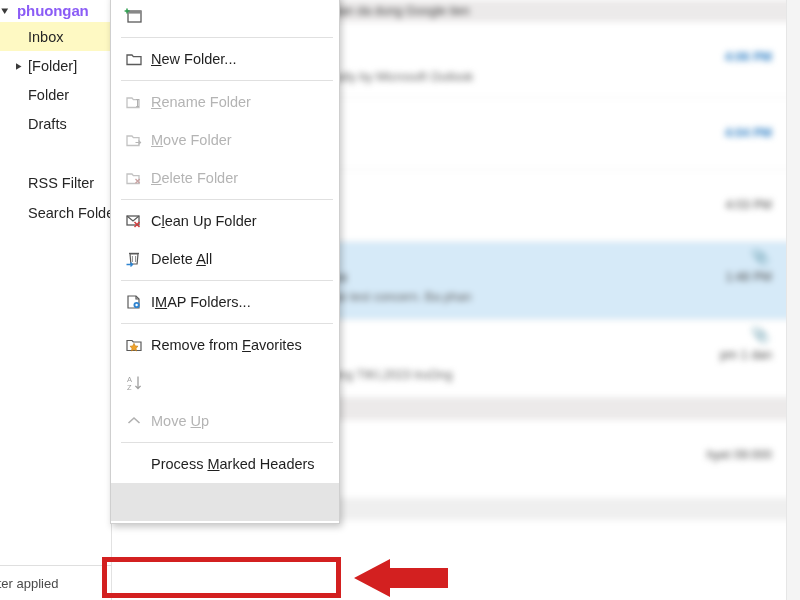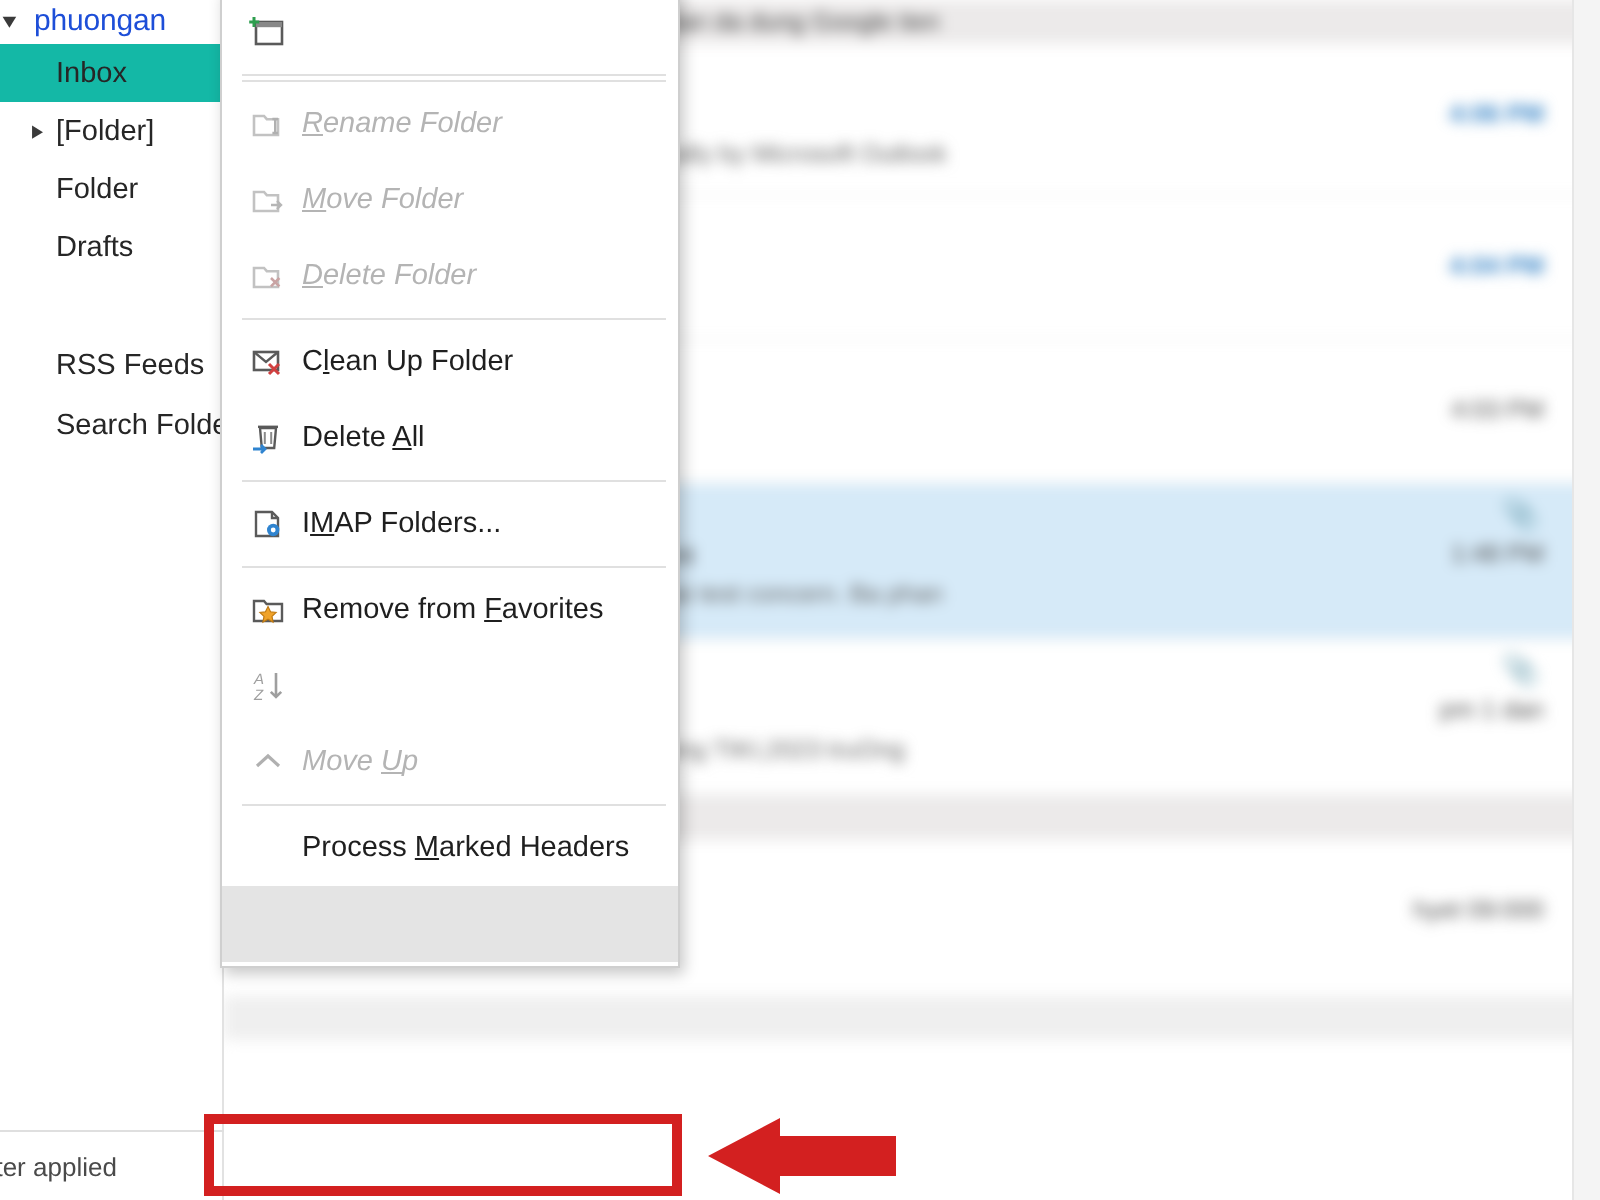--- a/index.html
+++ b/index.html
@@ -38,38 +38,38 @@
     color: #2b2b2b;
     white-space: nowrap;
     overflow: hidden;
   }
   .acct-chev {
     display: inline-block;
     width: 14px; margin-left: 3px;
     font-size: 11px; color: #3a3a3a;
     transform: scaleX(1.25);
   }
-  .acct-name { font-size: 15px; color: #1d4ed8; letter-spacing: -0.1px; }
+  .acct-name { font-size: 15px; color: #8b5cf6; letter-spacing: -0.1px; font-weight: bold; }
 
   .folder {
     position: absolute;
     left: 0;
     width: 112px;
     height: 29px;
     display: flex;
     align-items: center;
     font-size: 14.5px;
     color: #262626;
     white-space: nowrap;
     overflow: hidden;
     box-sizing: border-box;
   }
   .folder .flabel { padding-left: 28px; }
   .folder.selected {
-    background: #14b8a6;
+    background: #fef9c3;
   }
   .folder .fchev {
     position: absolute;
     left: 16px;
     font-size: 11px;
     color: #3a3a3a;
     transform: scaleY(1.2);
   }
 
   .status-sep {
@@ -185,21 +185,21 @@
   .mi {
     position: relative;
     height: 38px;
     display: flex;
     align-items: center;
     font-size: 14.5px;
     color: #1f1f1f;
     white-space: nowrap;
     box-sizing: border-box;
   }
-  .mi.disabled { color: #b4b4b4; font-style: italic; }
+  .mi.disabled { color: #b4b4b4; }
   .mi.highlight { background: #e4e4e4; }
   .mi .ico {
     position: absolute;
     left: 10px;
     width: 26px; height: 26px;
     display: flex; align-items: center; justify-content: center;
   }
   .mi .milabel { margin-left: 40px; }
   .mi .milabel u { text-decoration: underline; }
   .sep {
@@ -310,21 +310,21 @@
     <div class="folder" style="top:80px;">
       <span class="flabel">Folder</span>
     </div>
 
     <div class="folder" style="top:109px;">
       <span class="flabel">Drafts</span>
     </div>
 
 
     <div class="folder" style="top:168px;">
-      <span class="flabel">RSS Feeds</span>
+      <span class="flabel">RSS Filter</span>
     </div>
 
     <div class="folder" style="top:198px;">
       <span class="flabel">Search Folders</span>
     </div>
 
     <div class="status-sep"></div>
     <div class="status-text">
       <span>Filter applied</span>
     </div>
@@ -336,20 +336,28 @@
       <span class="ico">
         <svg width="20" height="20" viewBox="0 0 20 20">
           <rect x="4" y="5" width="13" height="11" fill="#fff" stroke="#5a5a5a" stroke-width="1.3"></rect>
           <rect x="4" y="5" width="13" height="2.6" fill="#888"></rect>
           <path d="M3 2.5 v5 M0.6 5 h5" stroke="#2e9e4f" stroke-width="1.5"></path>
         </svg>
       </span>
     </div>
     <div class="sep"></div>
 
+    <div class="mi">
+      <span class="ico">
+        <svg width="20" height="20" viewBox="0 0 20 20">
+          <path d="M3 6 h5 l1.4 1.6 H17 V15.5 H3 Z" fill="#fff" stroke="#5a5a5a" stroke-width="1.3"></path>
+        </svg>
+      </span>
+      <span class="milabel"><u>N</u>ew Folder...</span>
+    </div>
     <div class="sep"></div>
 
     <div class="mi disabled">
       <span class="ico">
         <svg width="20" height="20" viewBox="0 0 20 20">
           <path d="M3 6 h5 l1.4 1.6 H15 V15.5 H3 Z" fill="#fff" stroke="#c2c2c2" stroke-width="1.3"></path>
           <path d="M13.6 7.5 v7 M12.2 7.5 h2.8 M12.2 14.5 h2.8" stroke="#b0b0b0" stroke-width="1.2"></path>
         </svg>
       </span>
       <span class="milabel"><u>R</u>ename Folder</span>

